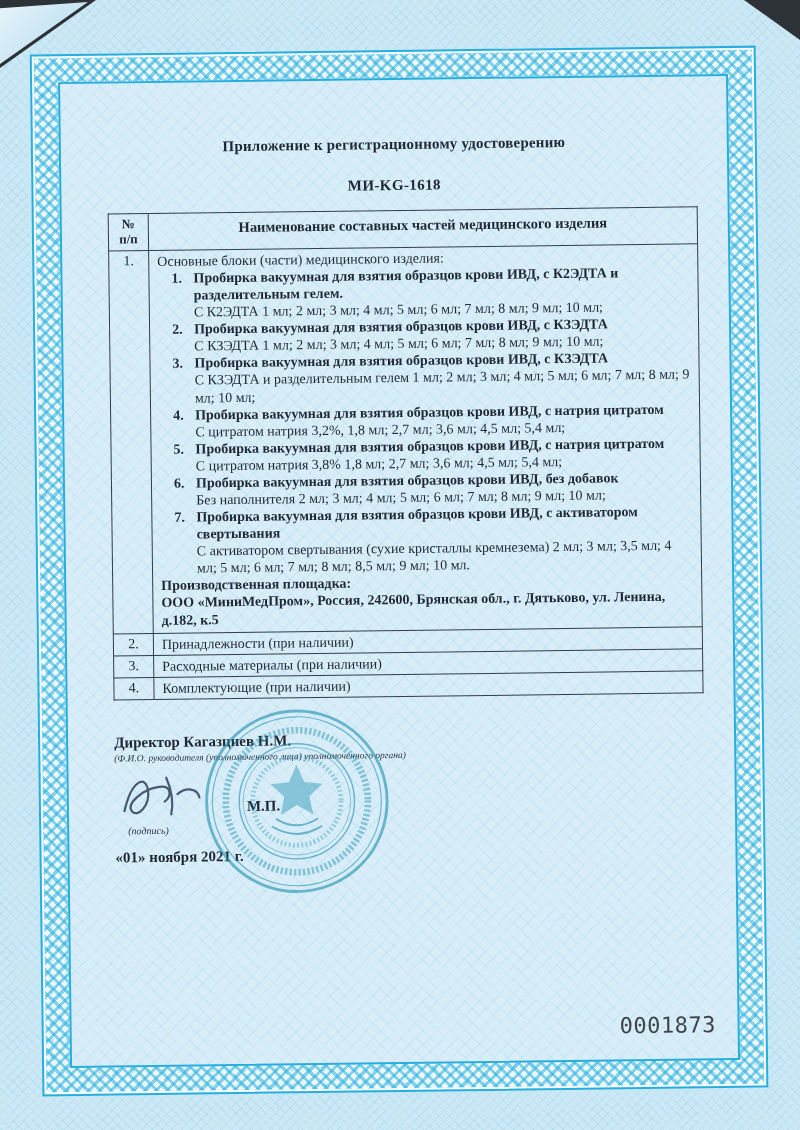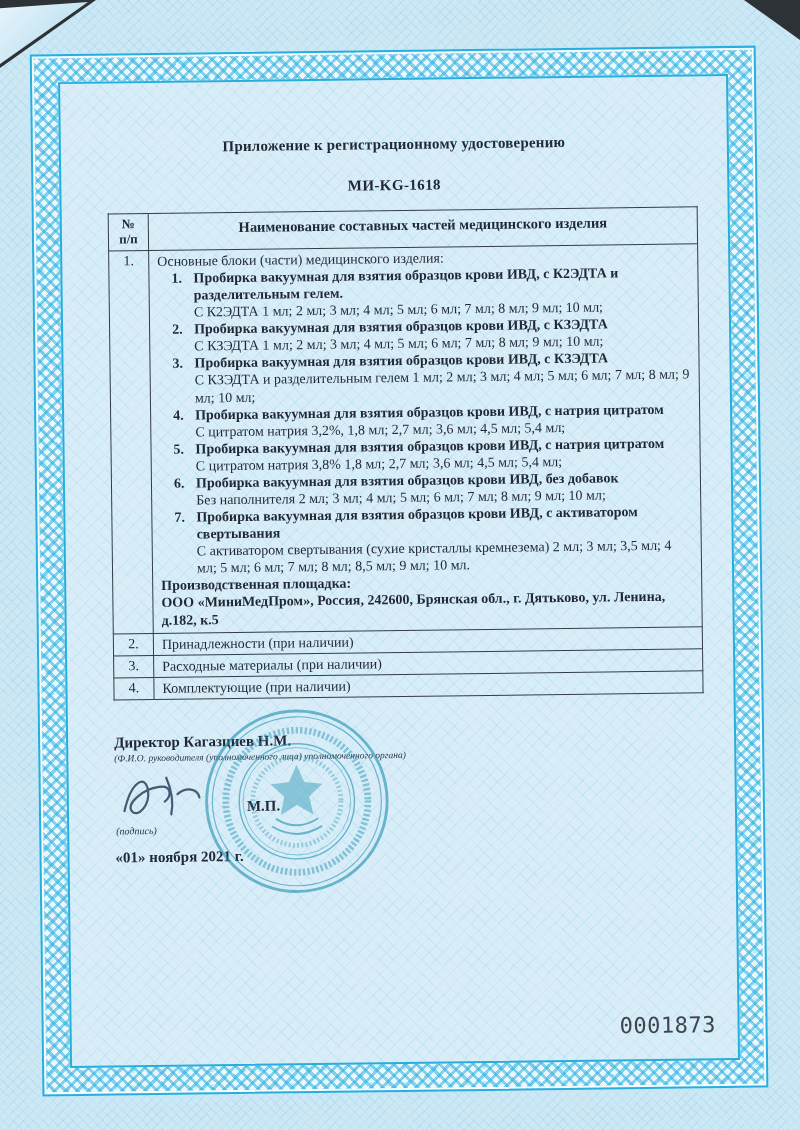--- a/index.html
+++ b/index.html
@@ -60,21 +60,21 @@
   .ci-title { font-weight: bold; }
   .prod-label, .prod-addr { font-weight: bold; }
   .simple td.td-main { padding: 2px 8px; }
 
   
   .director-line { margin: 34px 0 0 46px; font-weight: bold; font-size: 15px; }
   .role-note { margin: 2px 0 0 46px; font-size: 9.5px; font-style: italic; color: #2c3542; }
   .sig-block { position: relative; height: 86px; margin-left: 46px; }
   .sig-svg { position: absolute; left: 4px; top: 6px; width: 110px; height: 58px; }
   .mp-label { position: absolute; left: 132px; top: 36px; font-size: 15px; font-weight: bold; }
-  .sign-note { position: absolute; left: 1px; top: 62px; font-size: 10px; font-style: italic; color: #2c3542; }
+  .sign-note { position: absolute; left: 13px; top: 62px; font-size: 10px; font-style: italic; color: #2c3542; }
   .stamp-svg { position: absolute; left: 86px; top: -56px; width: 192px; height: 192px; opacity: .6; }
   .date-line { margin: 0 0 0 46px; font-weight: bold; font-size: 15px; }
 
   .serial {
     position: absolute; left: 548px; top: 936px;
     font-family: "DejaVu Sans Mono", monospace;
     font-size: 22px; color: #3f454c; letter-spacing: .5px;
   }
 
   

